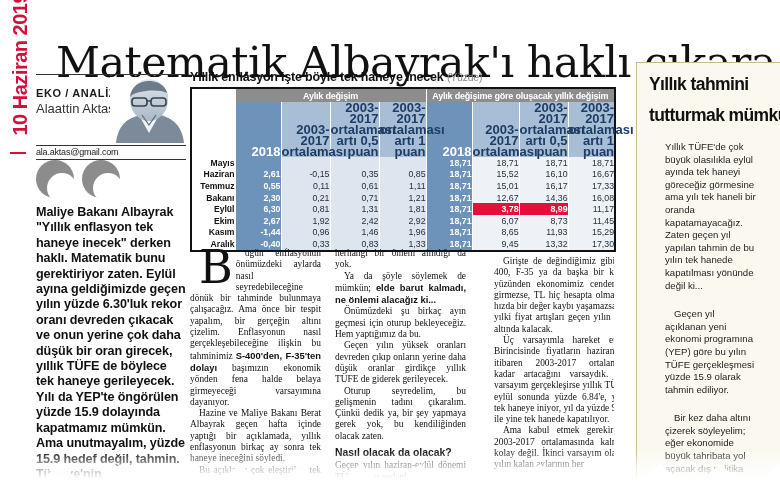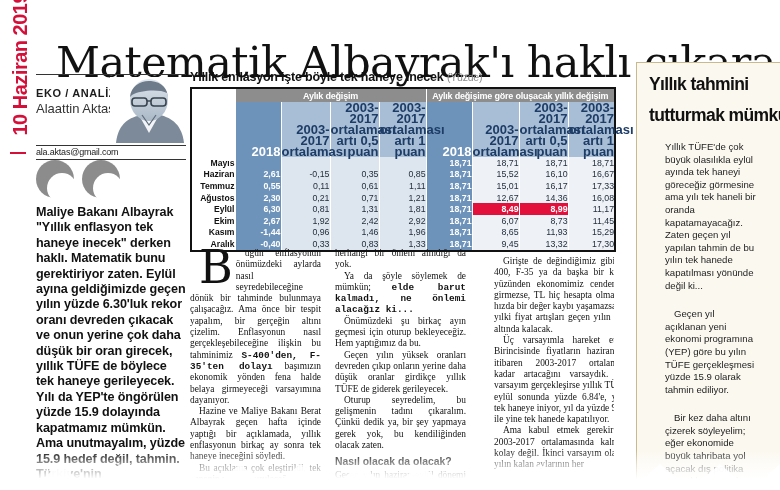--- a/index.html
+++ b/index.html
@@ -145,21 +145,21 @@
   .col p{margin:0;text-indent:9px;}
   .col p.noind{text-indent:0;}
   .dropcap{
     float:left;font-family:"DejaVu Serif", serif;font-size:46px;
     line-height:36px;margin:1px 3px -2px 0;font-weight:400;color:#111;
   }
   .subhead{
     font-family:"Liberation Sans", sans-serif;
     font-weight:bold;font-size:10.4px;margin:5px 0 2px 0;color:#111;
   }
-  .col b{font-family:Liberation Mono, monospace;}
+  .col b{font-family:Liberation Sans, sans-serif;}
 
   
   .sidebox{
     position:absolute;left:636px;top:62px;width:144px;height:418px;
     background:#fbf8ef;border:1px solid #c8b98e;border-right:none;
     overflow:hidden;
   }
   .sidebox h2{
     margin:12px 10px 0 12px;font-size:17.5px;line-height:19px;
     font-weight:bold;color:#111;letter-spacing:-0.6px;white-space:nowrap;
@@ -293,38 +293,38 @@
             <td class="dk">0,55</td>
             <td class="alt">0,11</td>
             <td class="alt">0,61</td>
             <td class="alt">1,11</td>
             <td class="dk">18,71</td>
             <td class="">15,01</td>
             <td class="">16,17</td>
             <td class="">17,33</td>
           </tr>
           <tr>
-            <td class="month">Ağustos</td>
+            <td class="month">Bakanı</td>
             <td class="dk">2,30</td>
             <td class="alt">0,21</td>
             <td class="alt">0,71</td>
             <td class="alt">1,21</td>
             <td class="dk">18,71</td>
             <td class="">12,67</td>
             <td class="">14,36</td>
             <td class="">16,08</td>
           </tr>
           <tr>
             <td class="month">Eylül</td>
             <td class="dk">6,30</td>
             <td class="alt">0,81</td>
             <td class="alt">1,31</td>
             <td class="alt">1,81</td>
             <td class="dk">18,71</td>
-            <td class="red">8,49</td>
+            <td class="red">3,78</td>
             <td class="red">8,99</td>
             <td class="">11,17</td>
           </tr>
           <tr>
             <td class="month">Ekim</td>
             <td class="dk">2,67</td>
             <td class="alt">1,92</td>
             <td class="alt">2,42</td>
             <td class="alt">2,92</td>
             <td class="dk">18,71</td>

